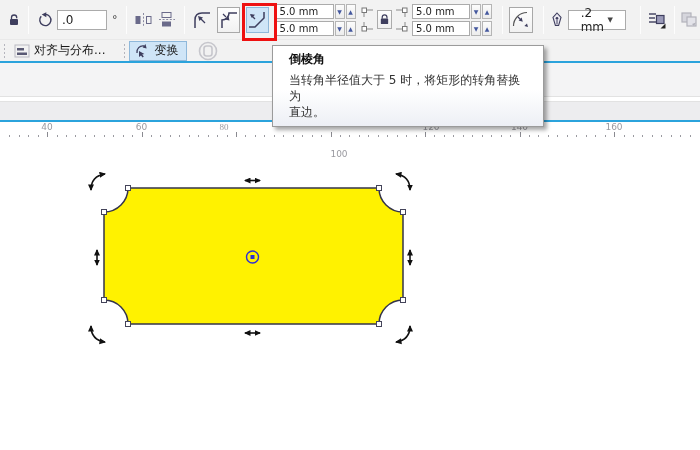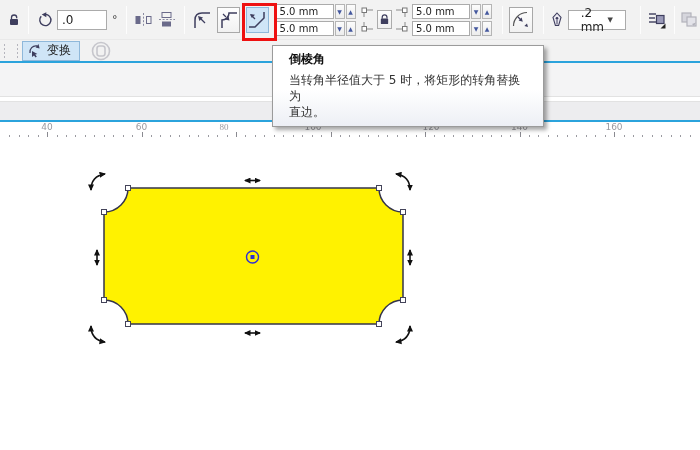--- a/index.html
+++ b/index.html
@@ -209,20 +209,30 @@
       <svg width="20" height="18" viewBox="0 0 20 18">
           <rect x="2" y="2" width="9" height="9" fill="#d6d6dd" stroke="#b2b2bb" stroke-width="1.2"></rect>
           <rect x="7" y="6" width="9" height="9" fill="#e3e3e9" stroke="#b2b2bb" stroke-width="1.2"></rect>
           <path d="M12,13 L16,11.5 L14,15 Z" fill="#b2b2bb"></path>
         </svg>
     </span>
   </div>
 
   <div class="row2">
     <span class="grip"></span>
+    <span class="bar-btn" style="margin-left:4px">
+      <span class="icon">
+        <svg width="16" height="14" viewBox="0 0 16 14">
+            <rect x="1" y="1" width="14" height="12" fill="none" stroke="#b9b9c2"></rect>
+            <rect x="3" y="4" width="7" height="2.5" fill="#5a5a74"></rect>
+            <rect x="3" y="8.5" width="10" height="2.5" fill="#5a5a74"></rect>
+          </svg>
+      </span>
+      <span>对齐与分布...</span>
+    </span>
     <span class="grip" style="margin-left:10px"></span>
     <span class="bar-btn active" style="margin-left:3px">
       <span class="icon">
         <svg width="16" height="16" viewBox="0 0 16 16">
             <path d="M3,10 A6,6 0 0 1 10,3" fill="none" stroke="#3e3e5e" stroke-width="1.3"></path>
             <path d="M11.5,1 L8.6,4.6 L12.6,5.4 Z" fill="#3e3e5e"></path>
             <path d="M5,8 L5,14 L7,12.4 L8.6,14.6 L9.8,13.6 L8.2,11.6 L10.4,11 Z" fill="#3e3e5e"></path>
           </svg>
       </span>
       <span>变换</span>
@@ -244,21 +254,21 @@
   <div class="hline" style="top:120px"></div>
 
   <div class="canvas">
     <div class="ruler">
         <span class="rlabel" style="left: 47px;">40</span>
         <i class="rtick" style="left: 47px;"></i>
         <span class="rlabel" style="left: 141.5px;">60</span>
         <i class="rtick" style="left: 141.5px;"></i>
         <span class="rlabel" style="left: 224px; font-family: Liberation Serif, serif;">80</span>
         <i class="rtick" style="left: 236px;"></i>
-        <span class="rlabel" style="left: 313px;">100</span>
+        <span class="rlabel" style="left: 339px; margin-top: 27px;">100</span>
         <i class="rtick" style="left: 330.5px;"></i>
         <span class="rlabel" style="left: 425px; margin-left: 6px;">120</span>
         <i class="rtick" style="left: 425px;"></i>
         <span class="rlabel" style="left: 519.5px;">140</span>
         <i class="rtick" style="left: 519.5px;"></i>
         <span class="rlabel" style="left: 614px;">160</span>
         <i class="rtick" style="left: 614px;"></i>
         <i class="rdot" style="left: 9.2px;"></i>
         <i class="rdot" style="left: 18.6px;"></i>
         <i class="rdot" style="left: 28.1px;"></i>

